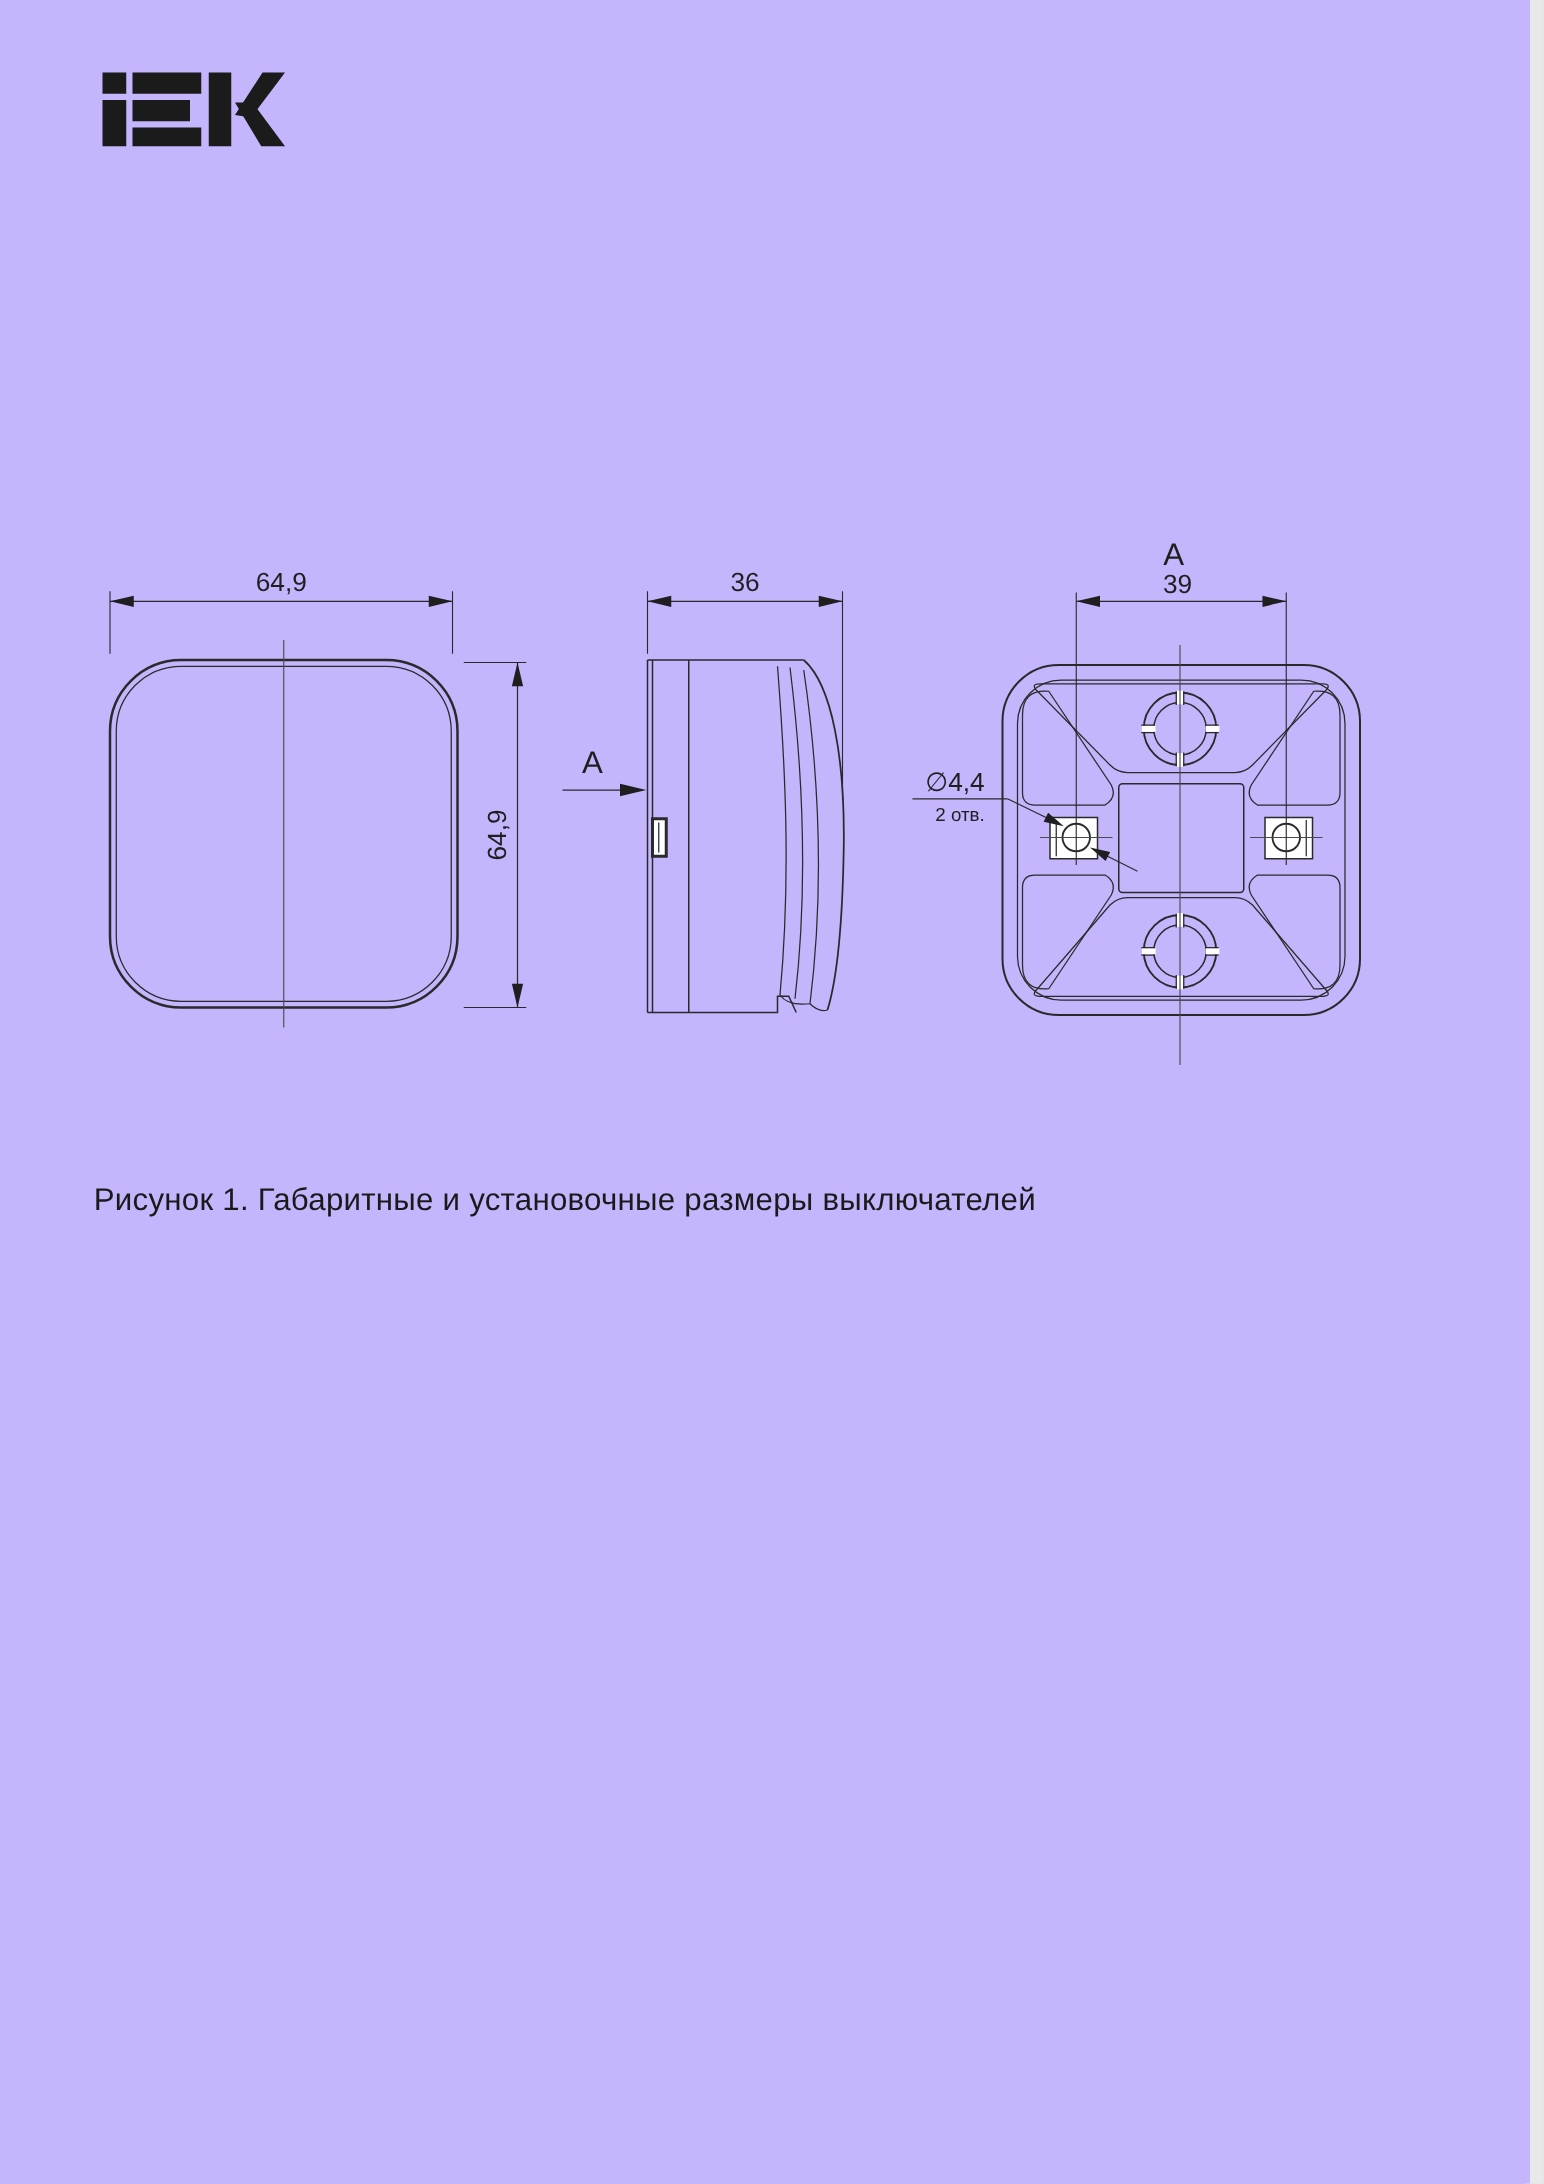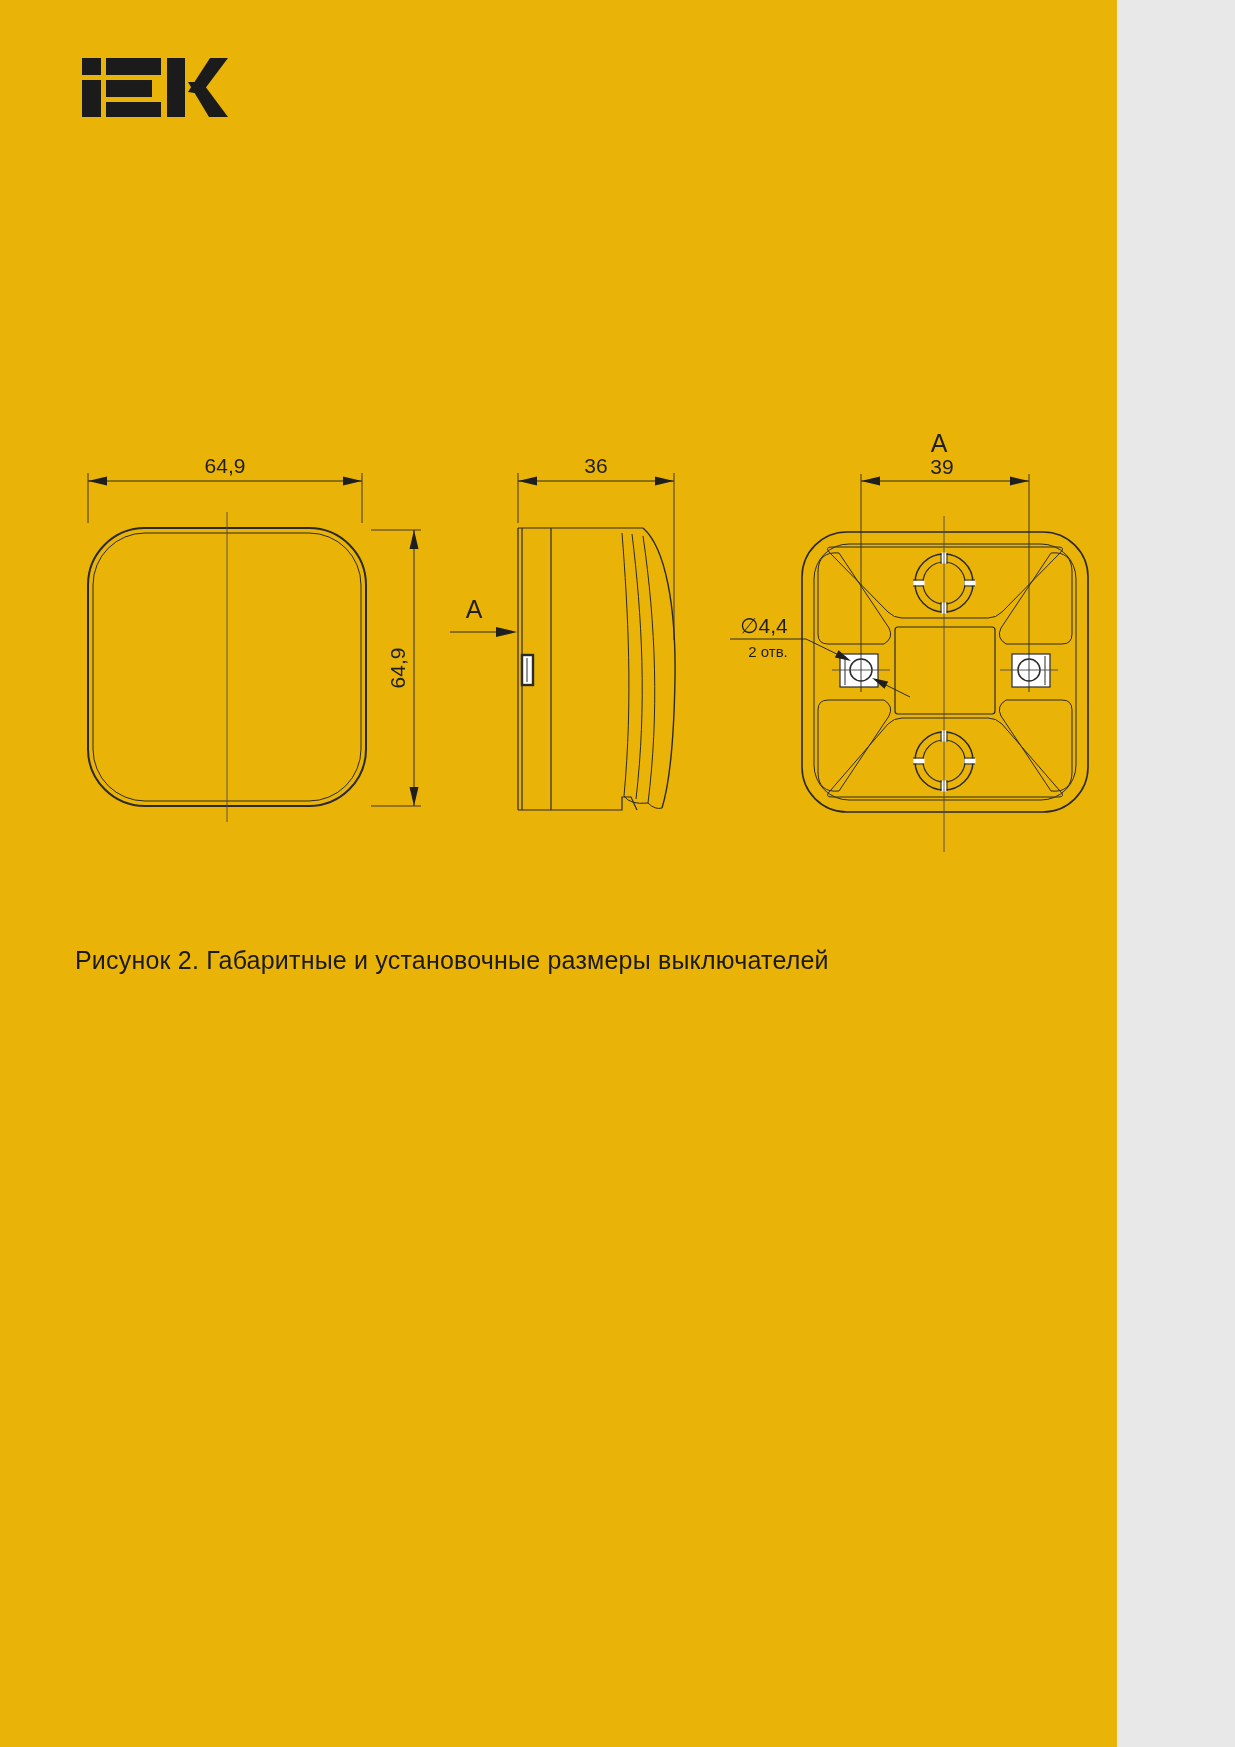--- a/index.html
+++ b/index.html
@@ -1,19 +1,19 @@
 <!DOCTYPE html>
 <html><head>
 <meta charset="utf-8">
 <style>
   html,body{margin:0;padding:0;background:#e8e8e8;}
   .page{
     position:relative;
-    width:1117px;height:1747px;
-    background:#eab308;
+    width:1224px;height:1747px;
+    background:#c4b5fd;
     font-family:"Liberation Sans", sans-serif;
     overflow:hidden;
   }
   .drawing-svg{position:absolute;left:0;top:0;}
   .caption{
     position:absolute;left:75px;top:945px;
     font-size:25px;line-height:1.2;color:#1a1a1a;
     letter-spacing:0.2px;
     white-space:nowrap;
   }
@@ -172,15 +172,15 @@
       <text x="764" y="633" text-anchor="middle" class="dim-text">∅4,4</text>
       <text x="768" y="657" text-anchor="middle" class="small-text">2 отв.</text>
       <line x1="730" y1="639" x2="806" y2="639" stroke="#2a2a2a" stroke-width="1"></line>
       <line x1="806" y1="639" x2="845" y2="658" stroke="#2a2a2a" stroke-width="1"></line>
       <polygon points="851,661 834.9,657.4 838.5,650.2" fill="#1f1f1f"></polygon>
       <line x1="910" y1="697" x2="878" y2="681" stroke="#2a2a2a" stroke-width="1"></line>
       <polygon points="872,678 888.1,681.6 884.5,688.8" fill="#1f1f1f"></polygon>
     </g>
   </svg>
 
-  <div class="caption">Рисунок 2. Габаритные и установочные размеры выключателей</div>
+  <div class="caption">Рисунок 1. Габаритные и установочные размеры выключателей</div>
 
 </div>
 
 </body></html>

